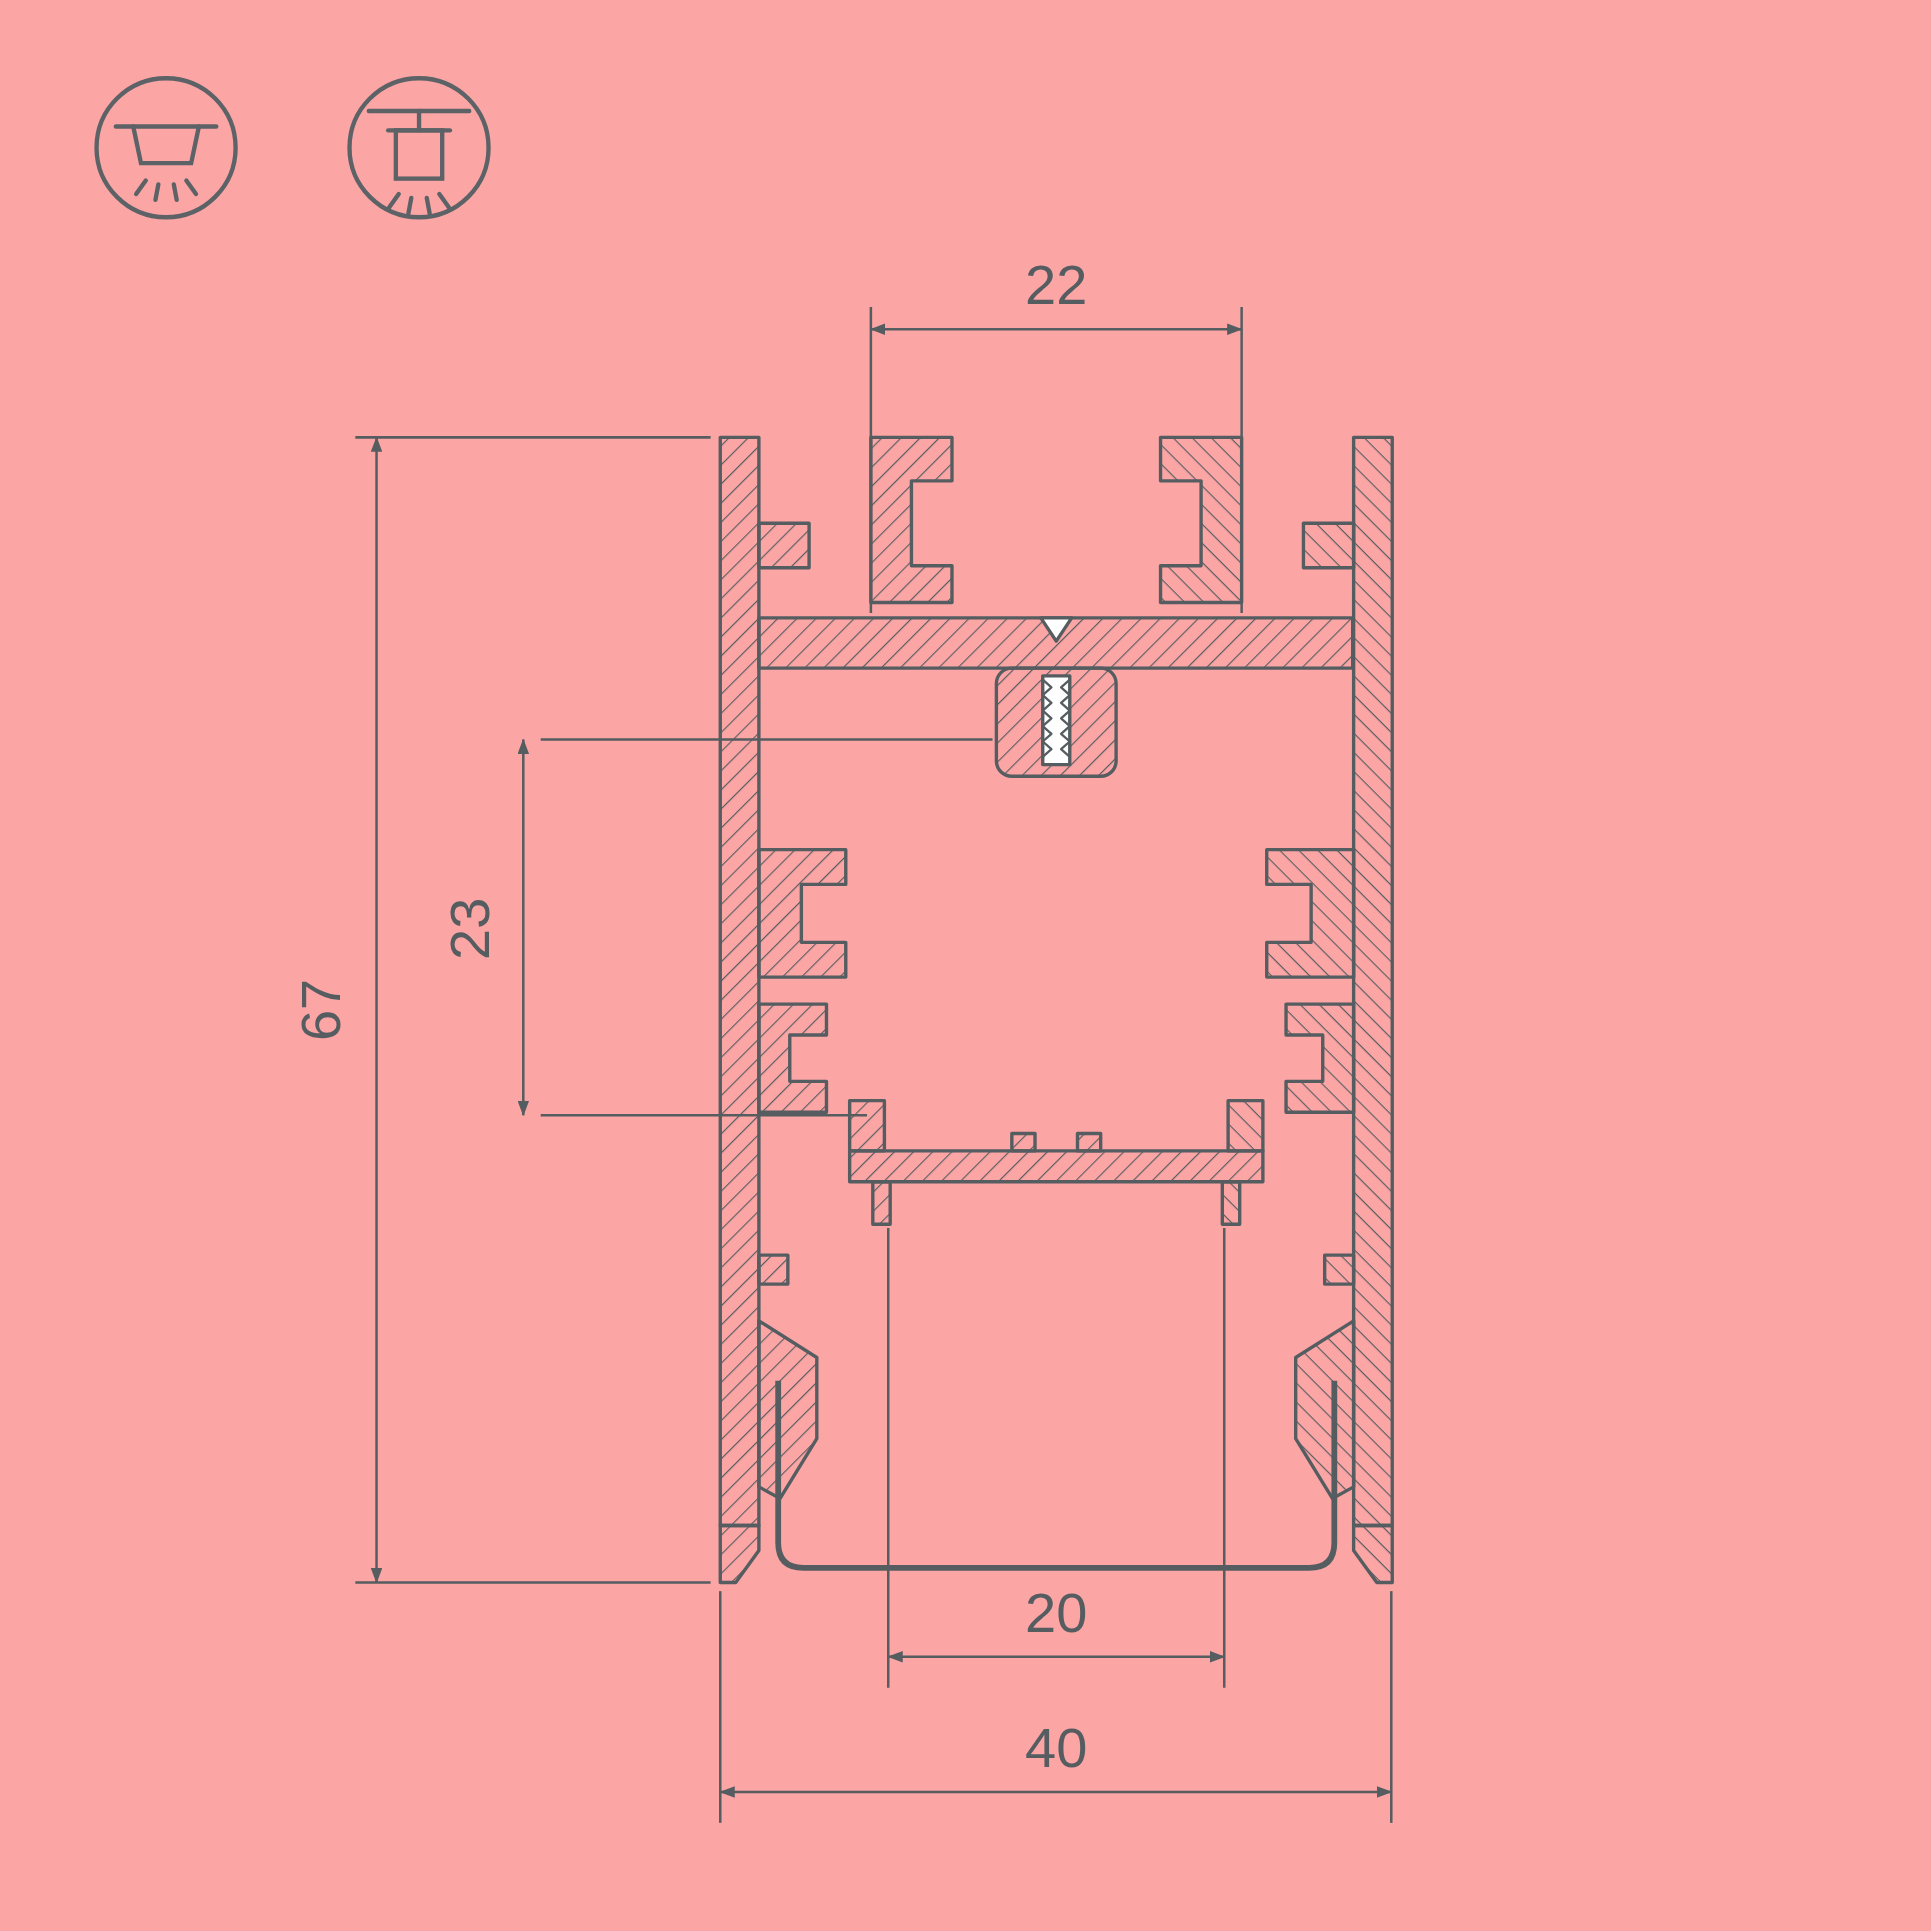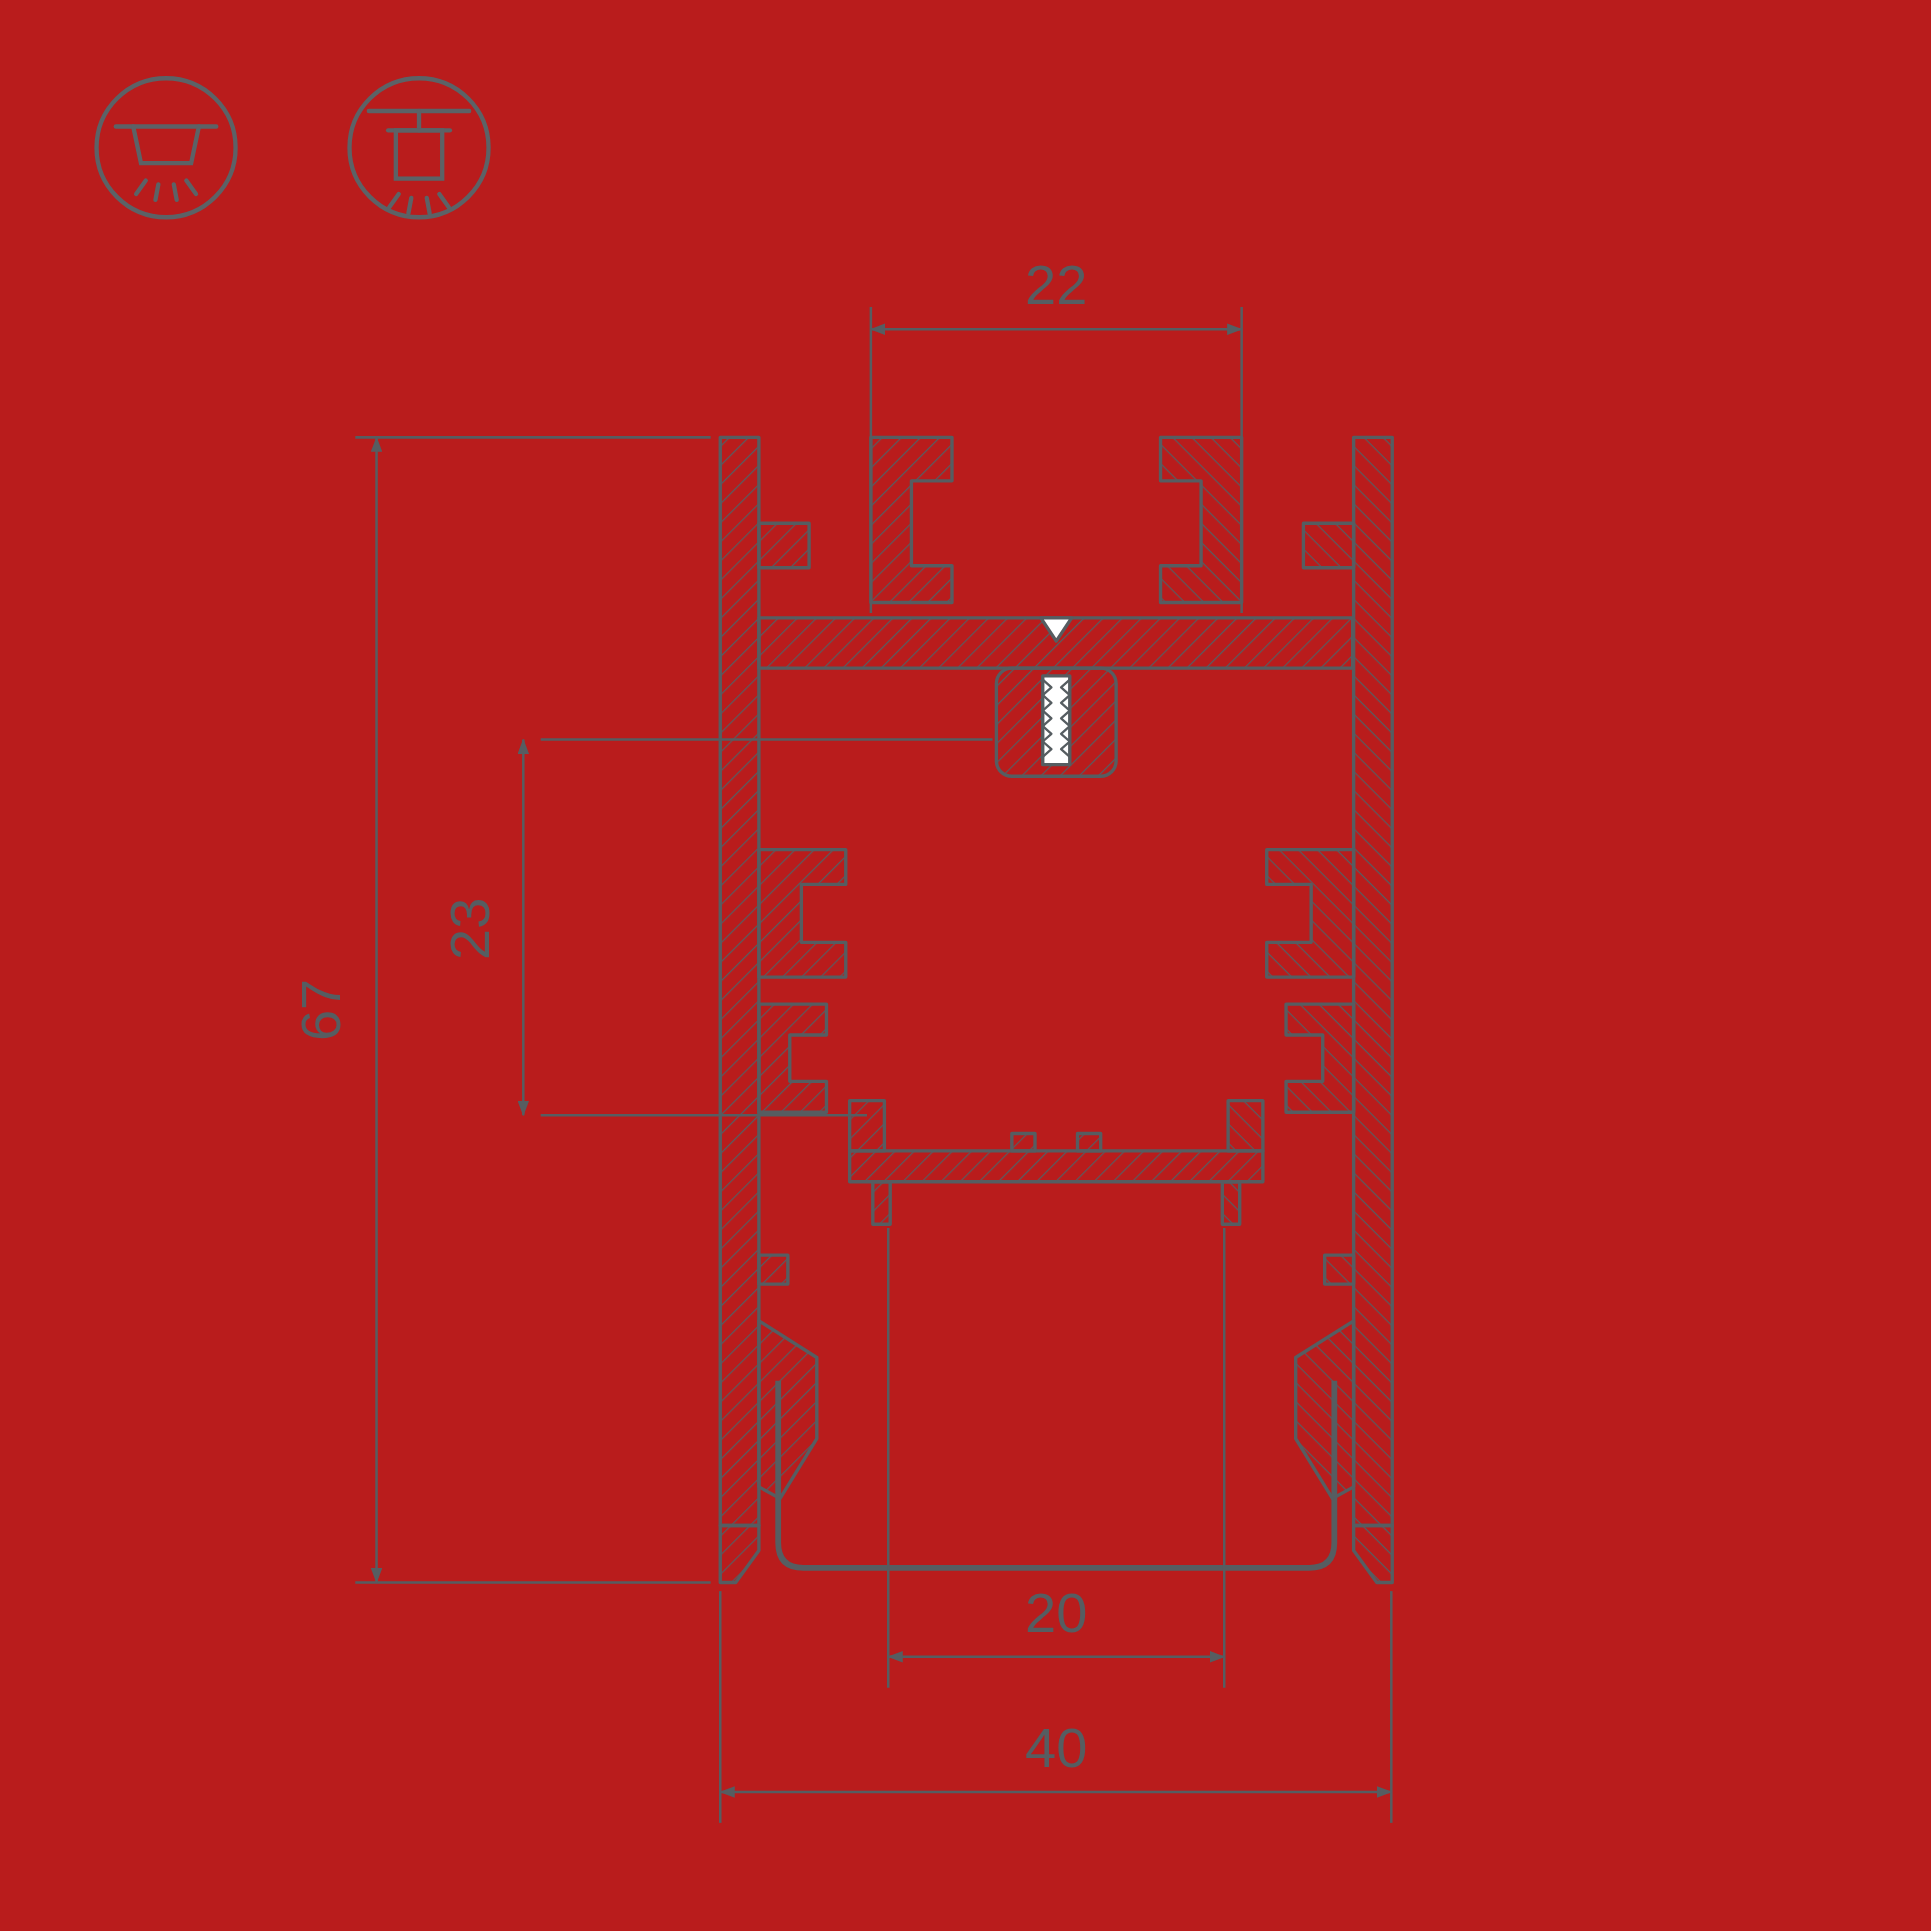--- a/index.html
+++ b/index.html
@@ -7,21 +7,21 @@
     padding: 0;
     background: #ffffff;
     width: 1931px;
     height: 1931px;
     font-family: "Liberation Sans", sans-serif;
   }
   #stage {
     position: relative;
     width: 1931px;
     height: 1931px;
-    background: #b91c1c;
+    background: #fca5a5;
     overflow: hidden;
   }
   svg { display: block; }
   text {
     font-family: "Liberation Sans", sans-serif;
     font-size: 58px;
     fill: #565d61;
   }
 </style>
 </head>

